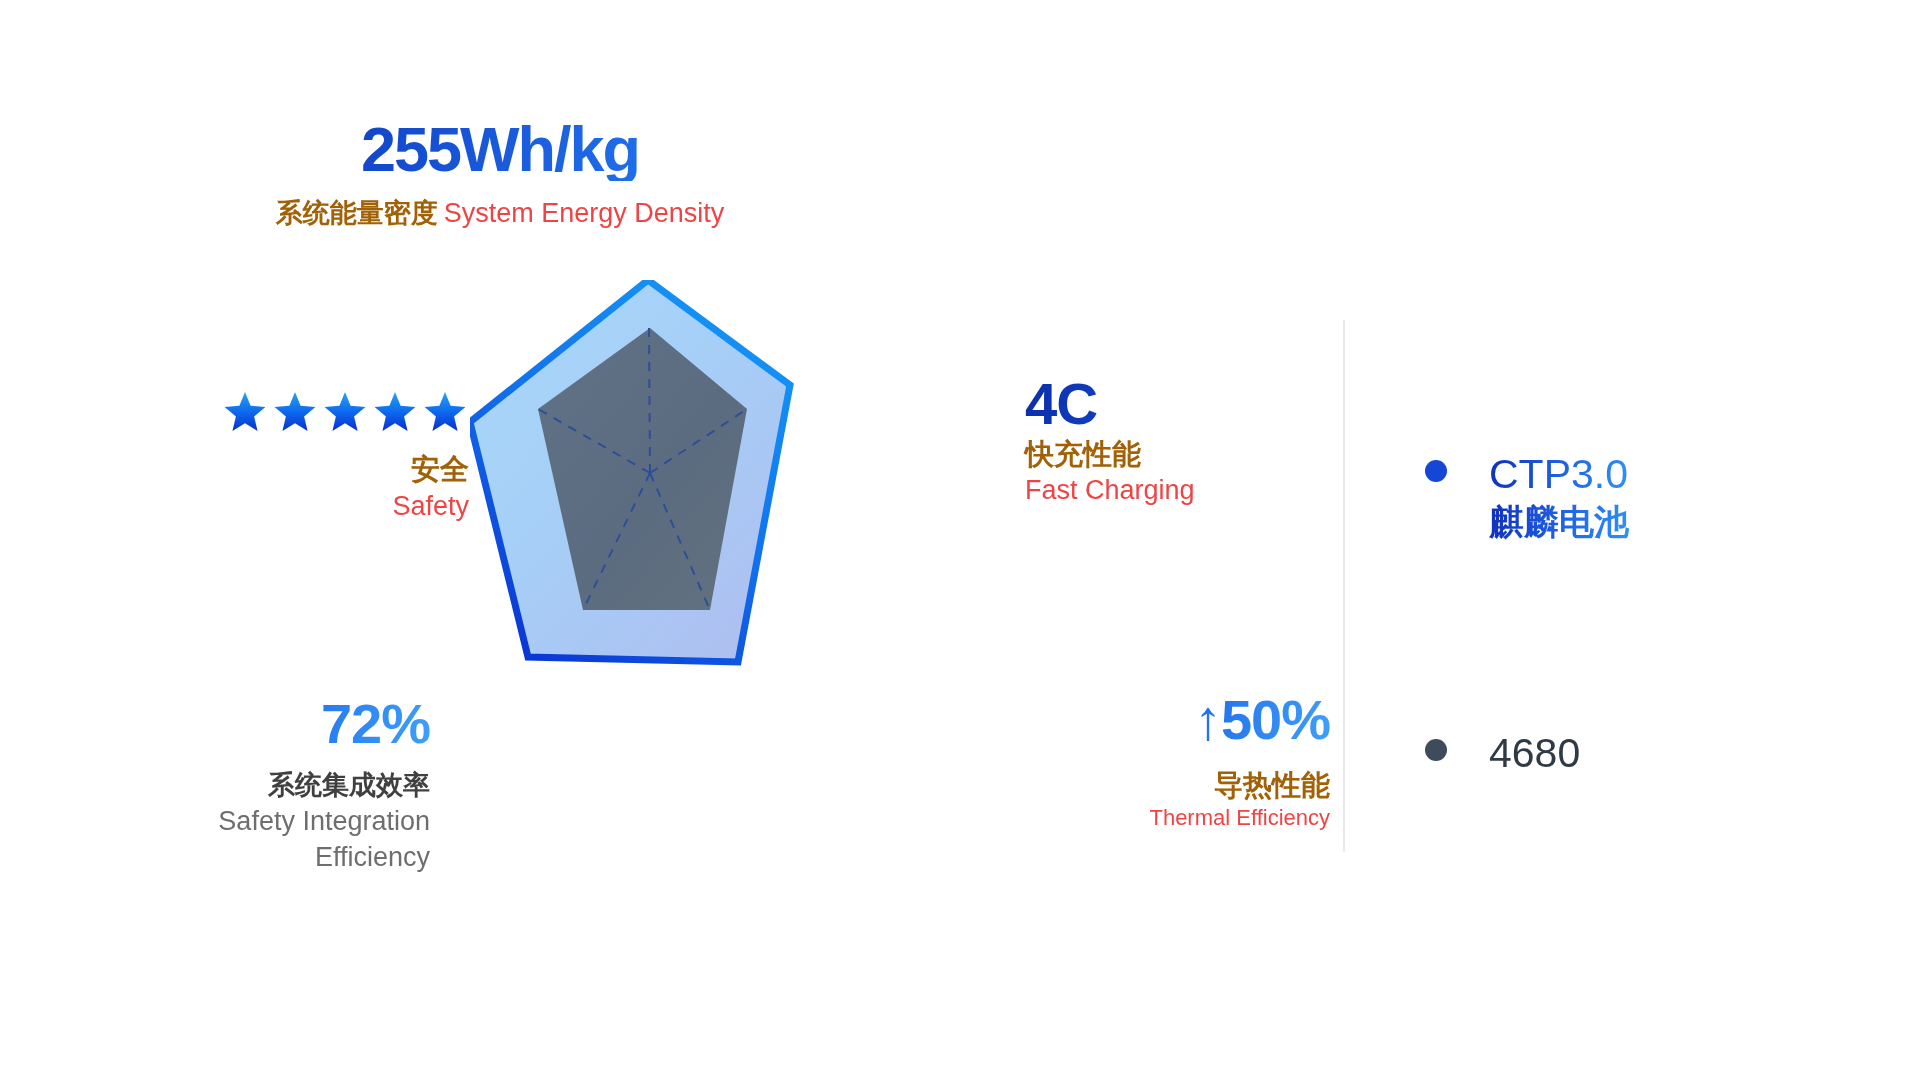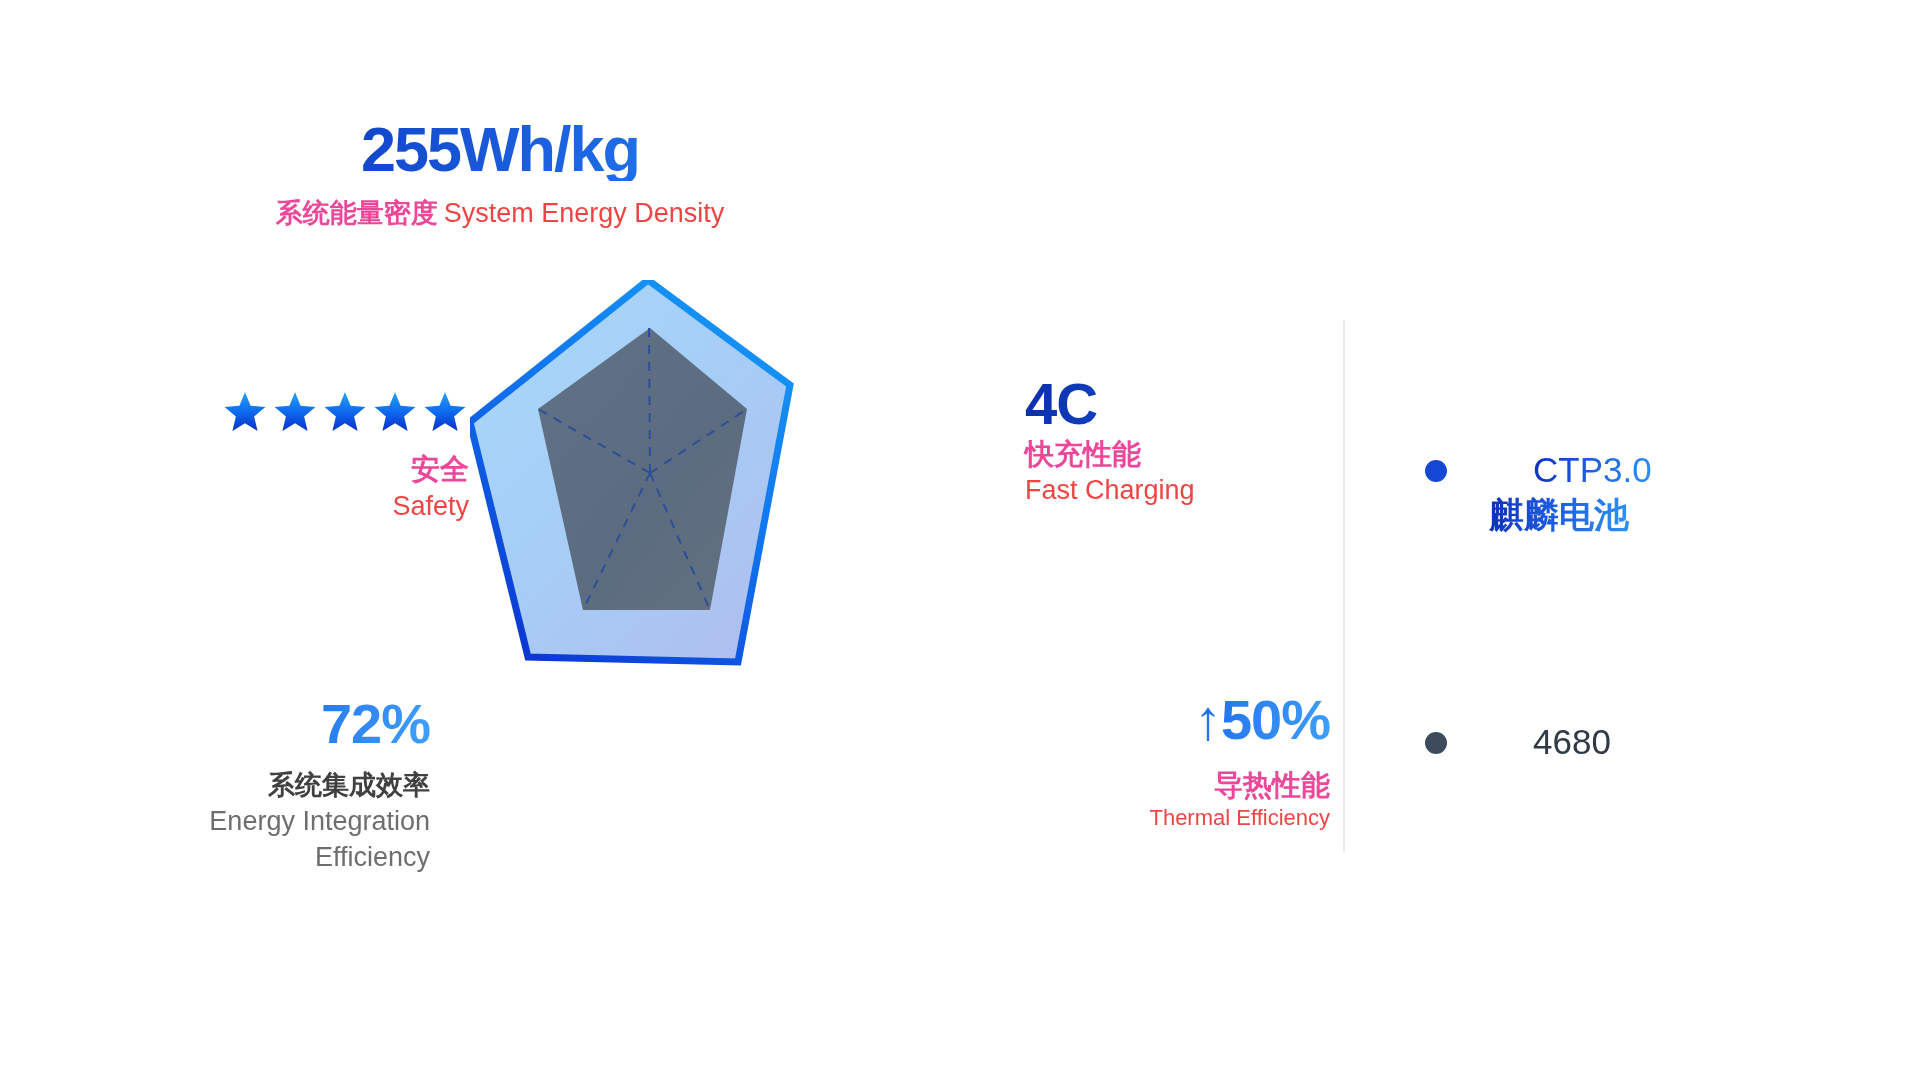--- a/index.html
+++ b/index.html
@@ -32,21 +32,21 @@
     line-height: 1;
     background: linear-gradient(100deg, #0B2FA8 0%, #1141C6 32%, #1E6BE8 62%, #3FA0FB 100%);
     -webkit-background-clip: text;
     background-clip: text;
     color: transparent;
     -webkit-text-fill-color: transparent;
     white-space: nowrap;
   }
   .label-cn {
     font-weight: 700;
-    color: #ec4899;
+    color: #a16207;
     line-height: 1.18;
     white-space: nowrap;
   }
   .label-en {
     font-weight: 400;
     color: #ef4444;
     line-height: 1.2;
   }
 
   
@@ -164,25 +164,24 @@
   }
   .legend-dot {
     width: 22px;
     height: 22px;
     border-radius: 50%;
     flex: 0 0 22px;
     margin-right: 42px;
     margin-top: 12px;
   }
   .legend-text-primary {
-    font-size: 35px;
+    font-size: 41px;
     font-weight: 500;
     line-height: 1.28;
     white-space: nowrap;
-    margin-left: 44px;
   }
   .legend-text-cn {
     font-size: 35px;
     font-weight: 700;
     line-height: 1.28;
     white-space: nowrap;
   }
   .legend-grad {
     background: linear-gradient(95deg, #1030B8 0%, #1C5BE0 45%, #2E91F7 100%);
     -webkit-background-clip: text;
@@ -285,21 +284,21 @@
 
   <div id="charging-block">
     <div class="metric-value">4C</div>
     <div class="label-cn">快充性能</div>
     <div class="label-en">Fast Charging</div>
   </div>
 
   <div id="integration-block">
     <div class="metric-value">72%</div>
     <div class="label-cn">系统集成效率</div>
-    <div class="label-en">Energy Integration</div>
+    <div class="label-en">Safety Integration</div>
     <div class="label-en">Efficiency</div>
   </div>
 
   <div id="thermal-block">
     <div class="metric-value">↑50%</div>
     <div class="label-cn">导热性能</div>
     <div class="label-en">Thermal Efficiency</div>
   </div>
 
   <div id="divider"></div>

